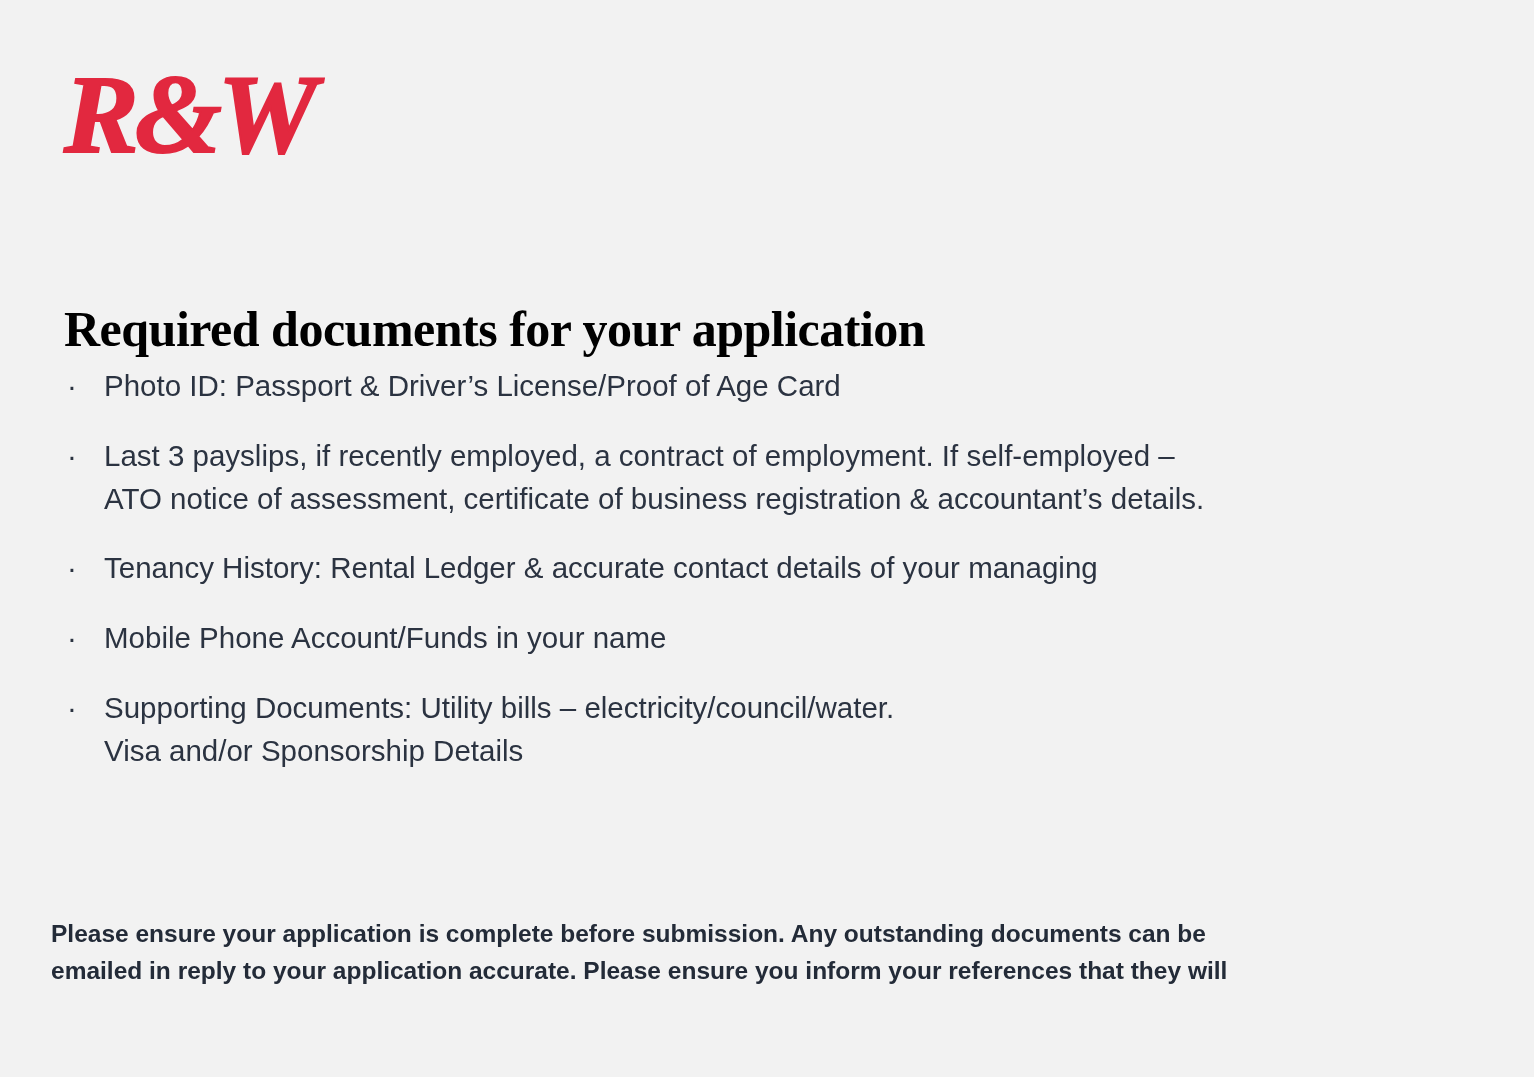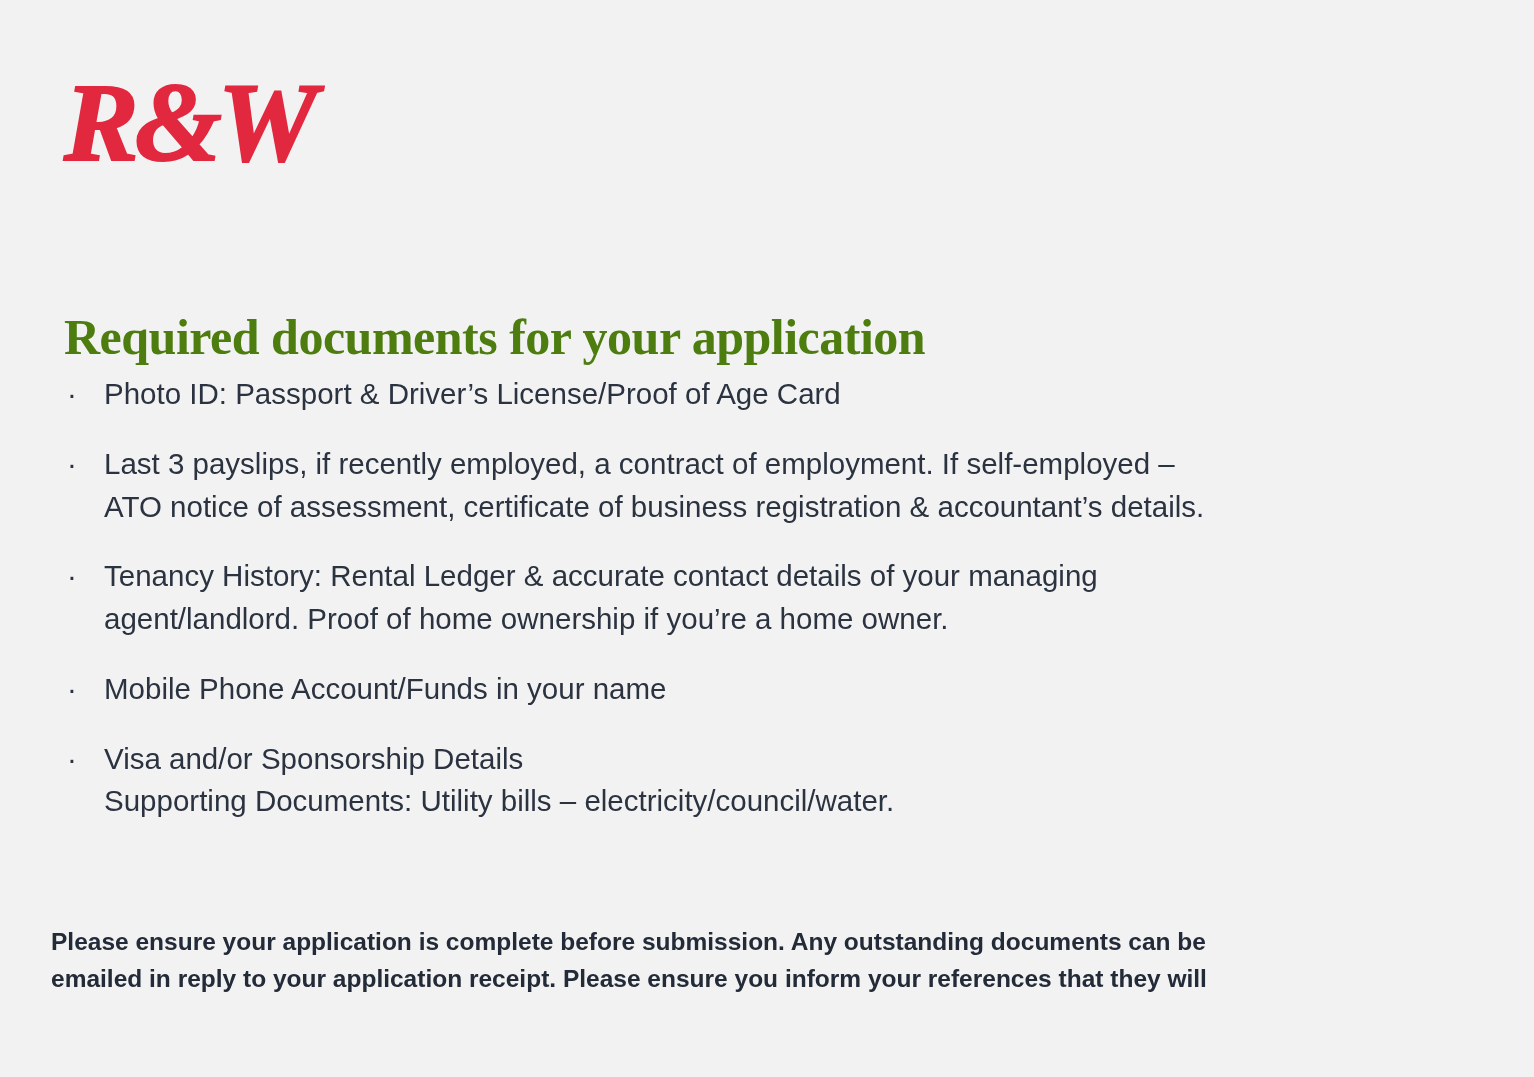--- a/index.html
+++ b/index.html
@@ -13,21 +13,20 @@
     font-family: "Liberation Sans", sans-serif;
     color: #232b38;
     overflow: hidden;
   }
   .page {
     position: relative;
     width: 1534px;
     height: 904px;
     box-sizing: border-box;
     padding: 0;
-    margin-top: 8px;
   }
   .logo {
     position: absolute;
     left: 64px;
     top: 58px;
     font-family: "Liberation Serif", serif;
     font-weight: 700;
     font-style: italic;
     font-size: 112px;
     line-height: 1;
@@ -36,21 +35,21 @@
     -webkit-text-stroke: 2px #e2283f;
   }
   .title {
     position: absolute;
     left: 64px;
     top: 268px;
     font-family: "Liberation Serif", serif;
     font-weight: 700;
     font-size: 50px;
     line-height: 1.1;
-    color: #4d7c0f;
+    color: #000000;
     letter-spacing: -0.5px;
   }
   .doc-list {
     position: absolute;
     left: 64px;
     top: 365px;
     width: 1420px;
     margin: 0;
     padding: 0;
     list-style: none;
@@ -109,34 +108,33 @@
 
     <li class="doc-item">
       <span class="bullet">·</span>
       <span class="line">Last 3 payslips, if recently employed, a contract of employment.  If self-employed –</span>
       <span class="line">ATO notice of assessment, certificate of business registration &amp; accountant’s details.</span>
     </li>
 
     <li class="doc-item">
       <span class="bullet">·</span>
       <span class="line">Tenancy History: Rental Ledger &amp; accurate contact details of your managing</span>
-      <span class="line">agent/landlord. Proof of home ownership if you’re a home owner.</span>
     </li>
 
     <li class="doc-item">
       <span class="bullet">·</span>
       <span class="line">Mobile Phone Account/Funds in your name</span>
     </li>
 
     <li class="doc-item">
       <span class="bullet">·</span>
+      <span class="line">Supporting Documents: Utility bills – electricity/council/water.</span>
       <span class="line">Visa and/or Sponsorship Details</span>
-      <span class="line">Supporting Documents: Utility bills – electricity/council/water.</span>
     </li>
 
   </ul>
 
   <div class="footer-note">
     <span class="line">Please ensure your application is complete before submission. Any outstanding documents can be</span>
-    <span class="line">emailed in reply to your application receipt.  Please ensure you inform your references that they will</span>
+    <span class="line">emailed in reply to your application accurate.  Please ensure you inform your references that they will</span>
   </div>
 
 </div>
 
 </body></html>

